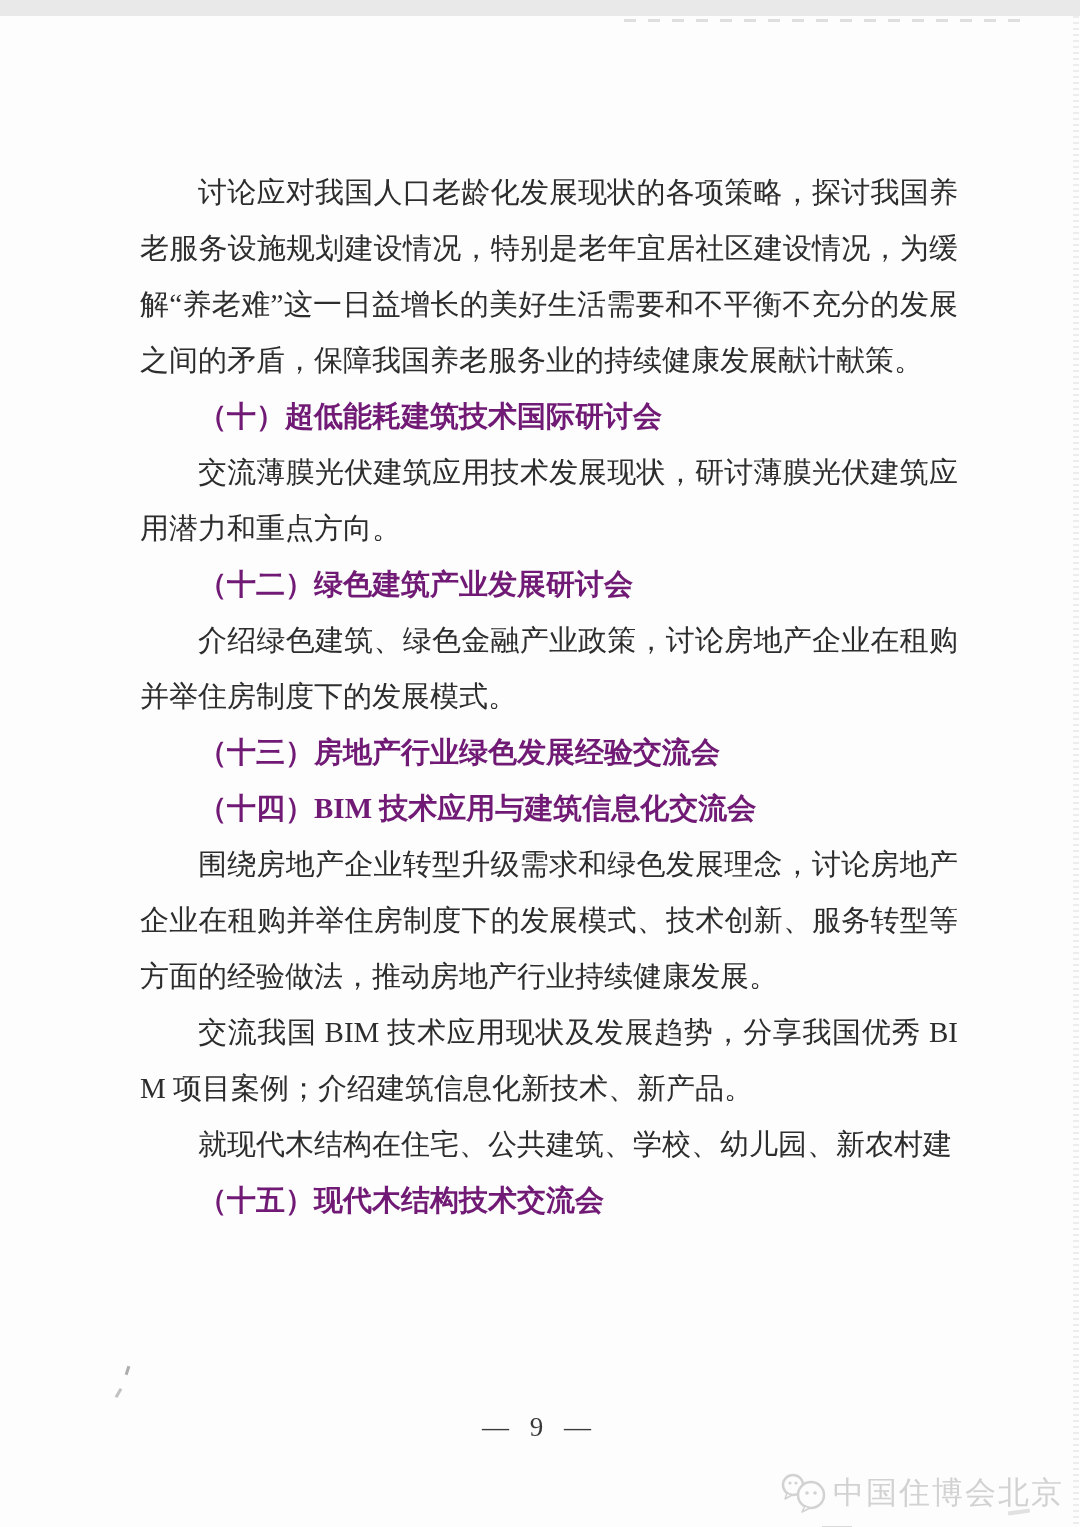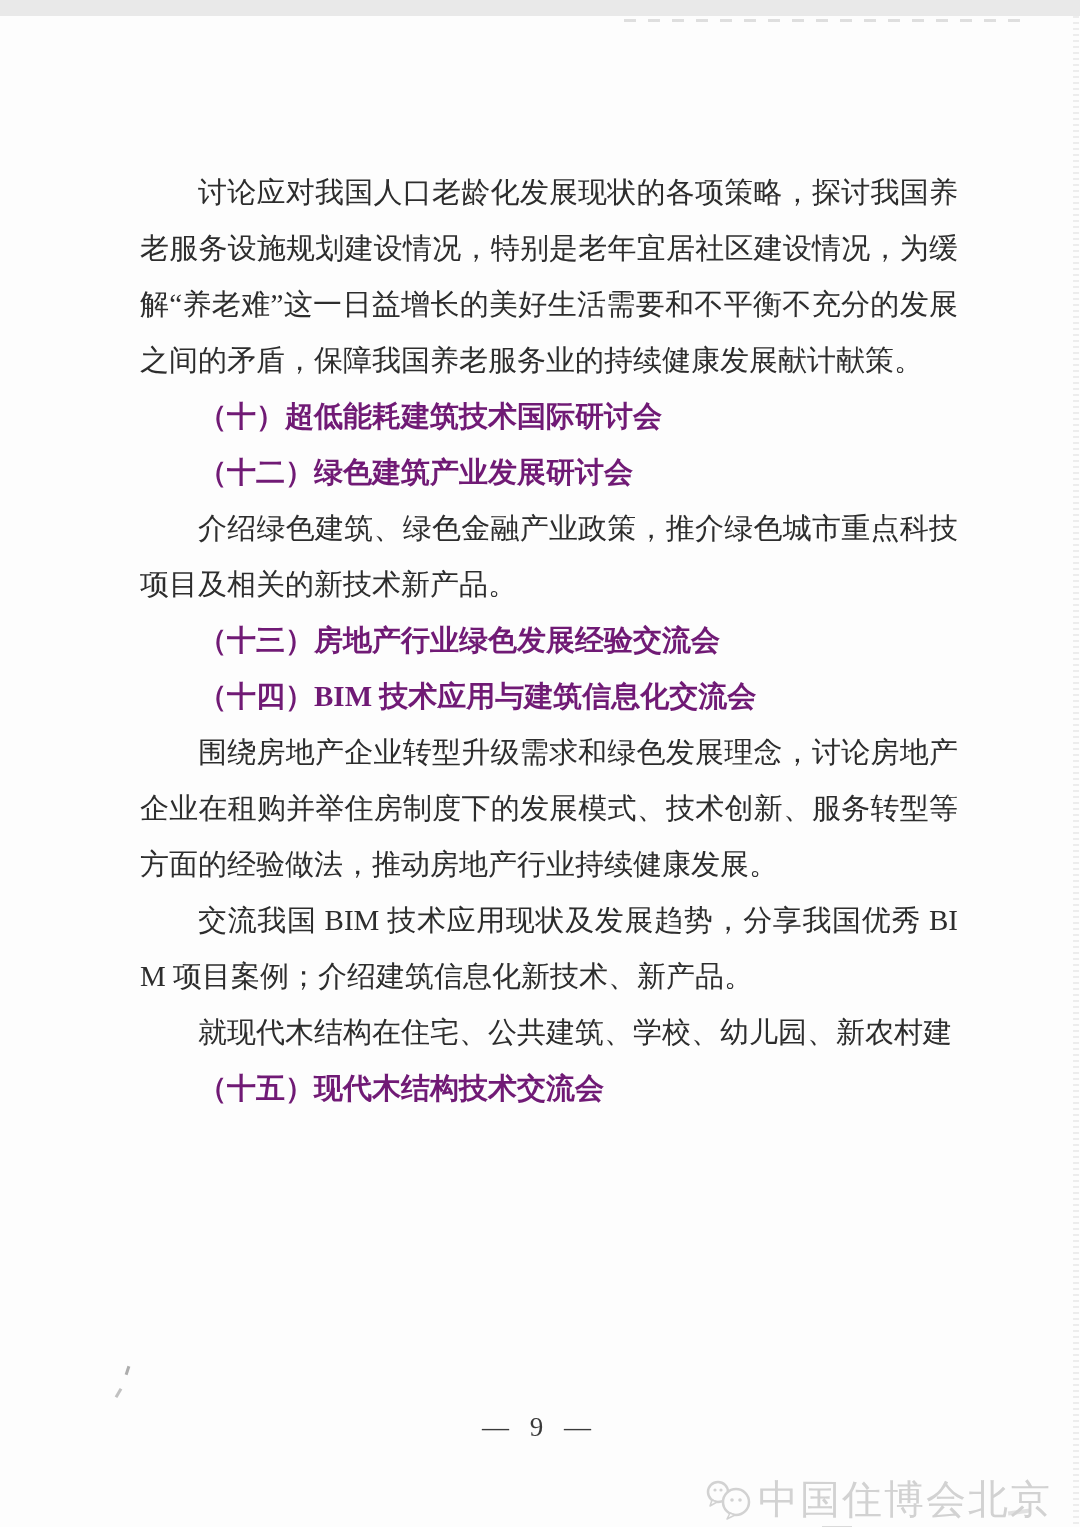--- a/index.html
+++ b/index.html
@@ -49,26 +49,26 @@
     text-align: center;
     font-size: 27px;
     color: #3a3a3a;
     letter-spacing: 7px;
   }
 
   
   .watermark {
     position: absolute;
     top: 1456px;
-    right: 28px;
+    right: 16px;
     display: flex;
     align-items: center;
     gap: 4px;
     color: #d2d2d2;
-    font-size: 40px;
+    font-size: 31px;
     letter-spacing: 2px;
     user-select: none;
   }
   .wm-icon { display: inline-flex; }
 
   
   .artifact { position: absolute; pointer-events: none; }
   .top-dashes {
     top: 3px; right: 56px; width: 400px; height: 3px;
     background: repeating-linear-gradient(90deg,
@@ -111,22 +111,23 @@
   <div class="artifact right-edge-noise"></div>
   <div class="artifact stray-mark-1"></div>
   <div class="artifact stray-mark-2"></div>
   <div class="artifact bottom-smudge-1"></div>
   <div class="artifact bottom-smudge-2"></div>
   <div class="artifact bottom-smudge-3"></div>
 
   <div class="content">
     <p class="para body">讨论应对我国人口老龄化发展现状的各项策略，探讨我国养老服务设施规划建设情况，特别是老年宜居社区建设情况，为缓解“养老难”这一日益增长的美好生活需要和不平衡不充分的发展之间的矛盾，保障我国养老服务业的持续健康发展献计献策。</p>
     <p class="para heading">（十）超低能耗建筑技术国际研讨会</p>
+    <p class="para body">交流薄膜光伏建筑应用技术发展现状，研讨薄膜光伏建筑应用潜力和重点方向。</p>
     <p class="para heading">（十二）绿色建筑产业发展研讨会</p>
-    <p class="para body">介绍绿色建筑、绿色金融产业政策，推介绿色城市重点科技项目及相关的新技术新产品。</p>
+    <p class="para body">介绍绿色建筑、绿色金融产业政策，讨论房地产企业在租购并举住房制度下的发展模式。</p>
     <p class="para heading">（十三）房地产行业绿色发展经验交流会</p>
     <p class="para heading">（十四）BIM 技术应用与建筑信息化交流会</p>
     <p class="para body">围绕房地产企业转型升级需求和绿色发展理念，讨论房地产企业在租购并举住房制度下的发展模式、技术创新、服务转型等方面的经验做法，推动房地产行业持续健康发展。</p>
     <p class="para body">交流我国 BIM 技术应用现状及发展趋势，分享我国优秀 BIM 项目案例；介绍建筑信息化新技术、新产品。</p>
     <p class="para body">就现代木结构在住宅、公共建筑、学校、幼儿园、新农村建</p>
     <p class="para heading">（十五）现代木结构技术交流会</p>
   </div>
 
   <div class="page-number">— 9 —</div>
 

